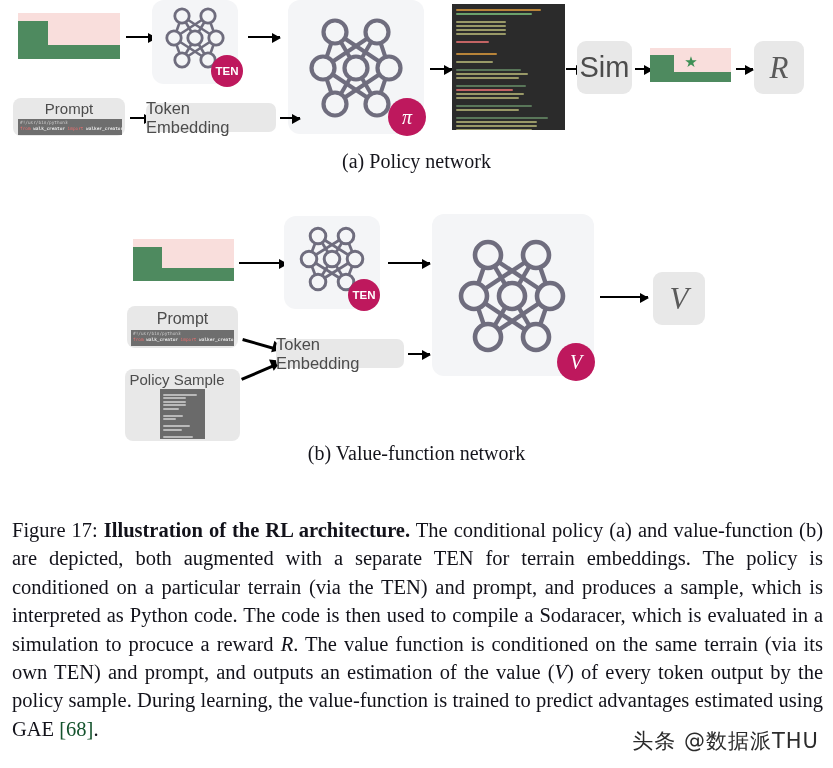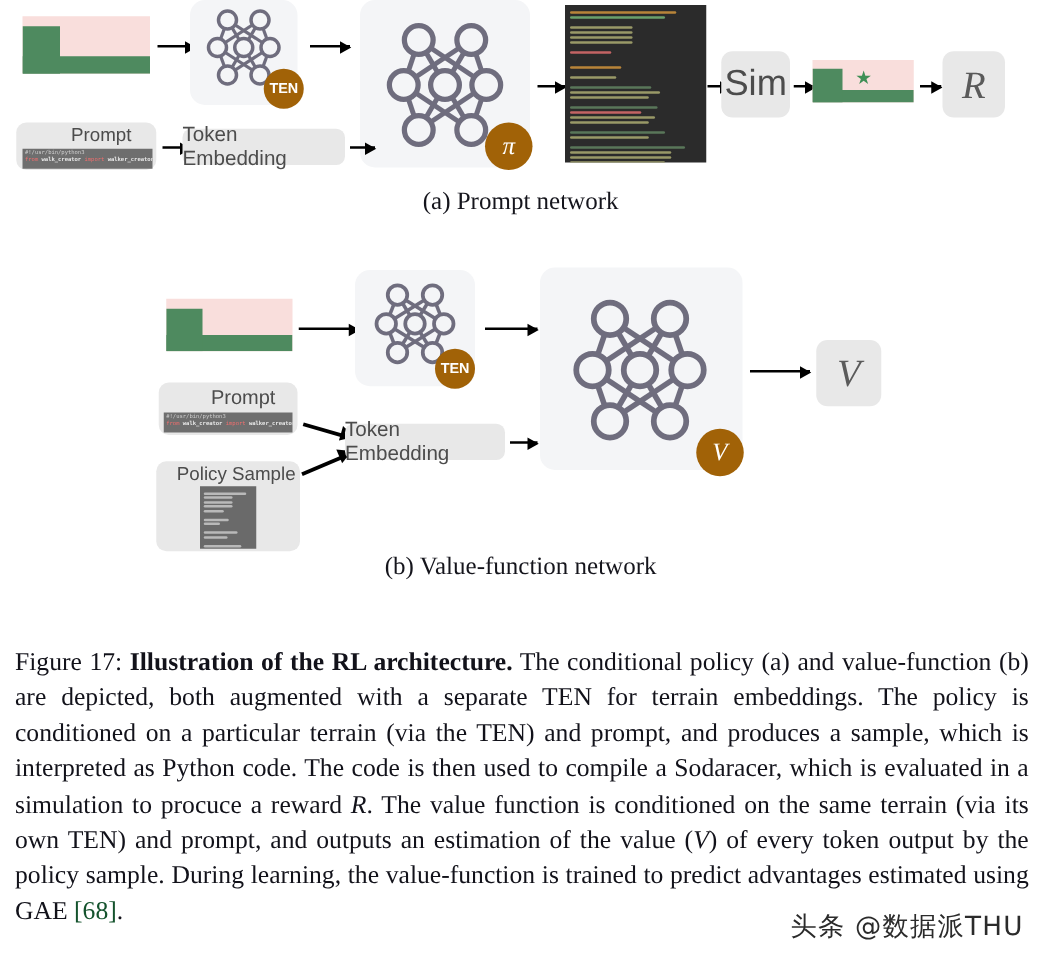--- a/index.html
+++ b/index.html
@@ -10,21 +10,21 @@
   body {
     width: 833px;
     height: 768px;
     position: relative;
     font-family: "Liberation Serif", serif;
     color: #1a1a22;
     overflow: hidden;
   }
 
   
-  .abs { position: absolute; padding-left: 12px; }
+  .abs { position: absolute; }
 
   .panel-box {
     position: absolute;
     background: #f4f5f7;
     border-radius: 12px;
   }
   .grey-box {
     position: absolute;
     background: #e8e8e8;
     border-radius: 9px;
@@ -81,21 +81,21 @@
   }
   .arrow-d {
     position: absolute;
     transform-origin: 0 50%;
   }
 
   
   .badge {
     position: absolute;
     border-radius: 50%;
-    background: #a16207;
+    background: #be185d;
     color: #fff;
     display: flex;
     align-items: center;
     justify-content: center;
     font-family: "Liberation Sans", sans-serif;
     font-weight: 600;
   }
   .badge.serif-italic {
     font-family: "Liberation Serif", serif;
     font-style: italic;
@@ -312,21 +312,21 @@
       <span class="kw">from</span><span class="id"> walk_creator </span><span class="kw">import</span><span class="id"> walker_creator</span>
     </div>
   </div>
 
   <div class="arrow" style="left:130px; top:117px; width:22px;"></div>
 
   <div class="grey-box" style="left:146px; top:103px; width:130px; height:29px; font-size:16.5px; border-radius:7px;">Token Embedding</div>
 
   <div class="arrow" style="left:280px; top:117px; width:20px;"></div>
 
-  <div class="subcaption" style="left:0; top:150px;">(a) Prompt network</div>
+  <div class="subcaption" style="left:0; top:150px;">(a) Policy network</div>
 </div>
 
 <div>
 
   <div class="terrain" style="left:133px; top:239px; width:101px; height:42px;">
     <div class="ground" style="height:13px;"></div>
     <div class="ledge" style="width:29px; top:8px;"></div>
   </div>
 
   <div class="arrow" style="left:239px; top:262px; width:48px;"></div>

